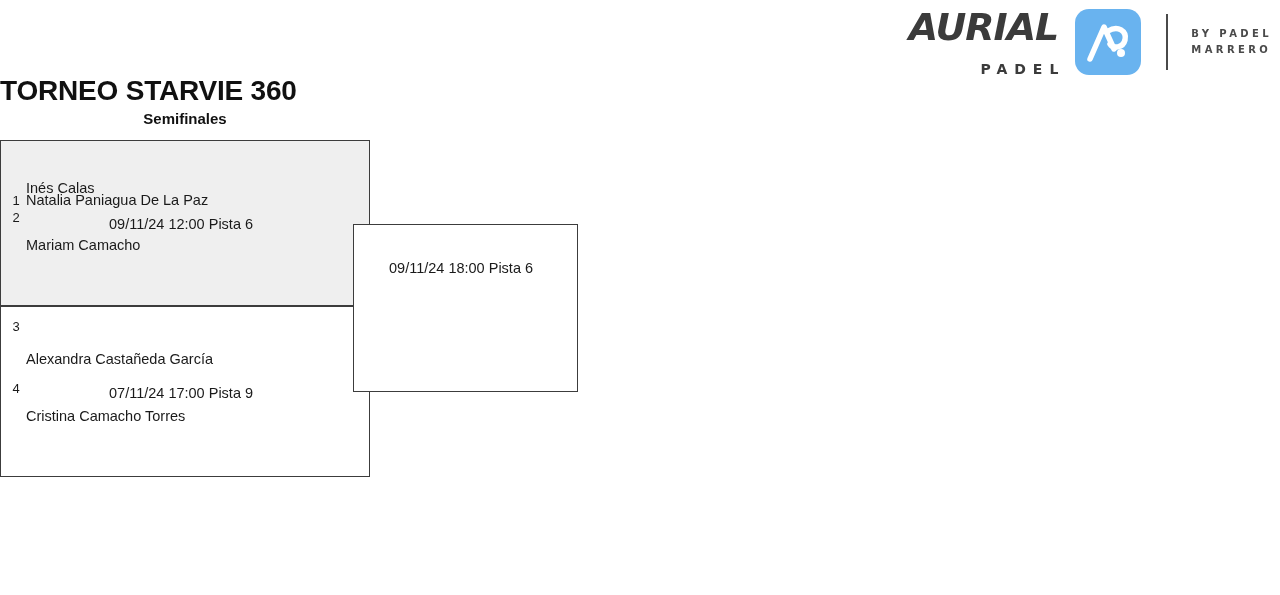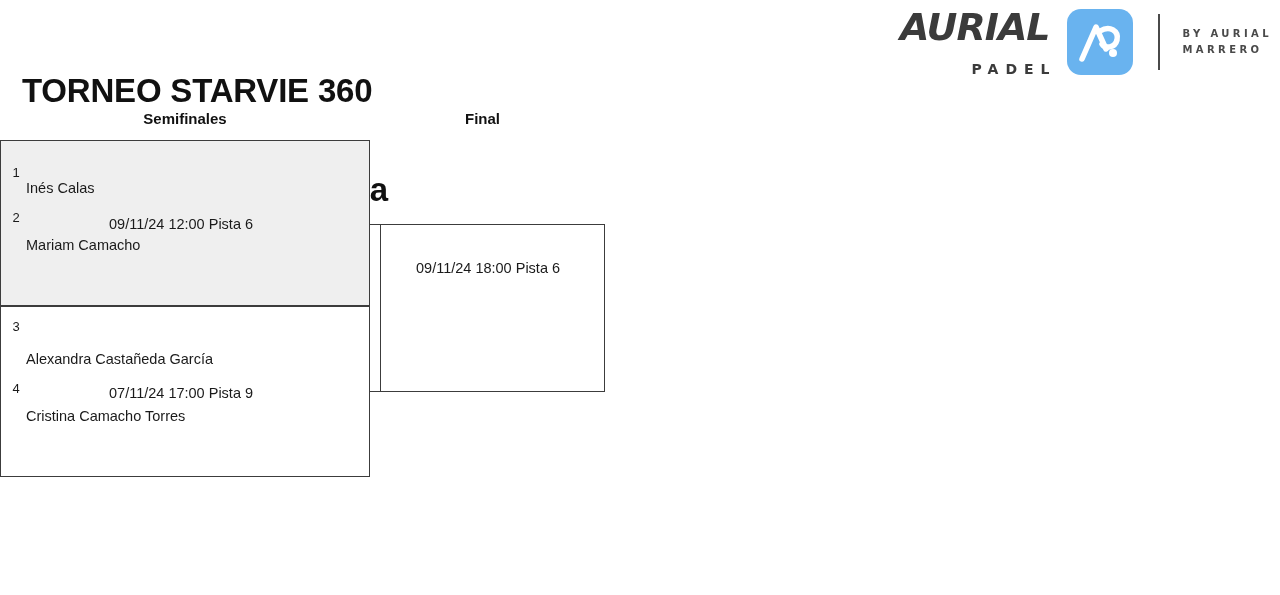--- a/index.html
+++ b/index.html
@@ -14,27 +14,26 @@
     font-family: "Liberation Sans", sans-serif;
     color: #1a1a1a;
     overflow: hidden;
   }
 
   
   #page-title {
     position: absolute;
     left: 0px;
     top: 8px;
-    font-size: 33px;
+    font-size: 28px;
     font-weight: 600;
     line-height: 33px;
     letter-spacing: -0.2px;
     color: #111111;
     white-space: pre;
-    padding-left: 22px;
   }
   .title-line { display: block; }
 
   
   #brand-logo {
     position: absolute;
     right: 8px;
     top: 8px;
     height: 68px;
     display: flex;
@@ -117,21 +116,21 @@
   .match-box {
     position: absolute;
     box-sizing: border-box;
     border: 1px solid #3c3c3c;
     background: #ffffff;
   }
   .match-box.shaded { background: #efefef; }
 
   #match-sf1   { left: 0px;   top: 140px; width: 370px; height: 166px; }
   #match-sf2   { left: 0px;   top: 306px; width: 370px; height: 171px; }
-  #match-final { left: 380px; top: 224px; width: 225px; height: 168px; }
+  #match-final { left: 353px; top: 224px; width: 225px; height: 168px; }
 
   .team {
     position: absolute;
     display: flex;
     align-items: center;
     left: 5px;
   }
   .team-top    { top: 12px; }
   .team-bottom { bottom: 12px; }
   .seed {
@@ -186,34 +185,34 @@
     <svg width="48" height="46" viewBox="0 0 48 46" aria-hidden="true">
       <path d="M6 40 L20 8 L30 30" fill="none" stroke="#ffffff" stroke-width="5.5" stroke-linecap="round" stroke-linejoin="round"></path>
       <path d="M24 12 C34 6, 43 12, 41 21 C39 29, 29 30, 26 25" fill="none" stroke="#ffffff" stroke-width="5.5" stroke-linecap="round"></path>
       <circle cx="37" cy="34" r="4" fill="#ffffff"></circle>
     </svg>
   </div>
 
   <div class="logo-divider"></div>
 
   <div>
-    <div class="logo-by">BY AURIAL</div>
+    <div class="logo-by">BY PADEL</div>
     <div class="logo-by">MARRERO</div>
   </div>
 </div>
 
 <div id="bracket">
 
   <div class="round-header" id="round-header-semifinales">Semifinales</div>
-  <div class="round-header" id="round-header-final">Final</div>
 
   <div class="match-box shaded" id="match-sf1">
     <div class="team team-top">
       <span class="seed">1</span>
       <span class="team-players">
+        <span class="player-line">Natalia Paniagua De La Paz</span>
       </span>
     </div>
     <div class="match-meta" id="meta-sf1">09/11/24 12:00 Pista 6</div>
     <div class="team team-bottom">
       <span class="seed">2</span>
       <span class="team-players">
         <span class="player-line">Inés Calas</span>
         <span class="player-line">Mariam Camacho</span>
       </span>
     </div>

